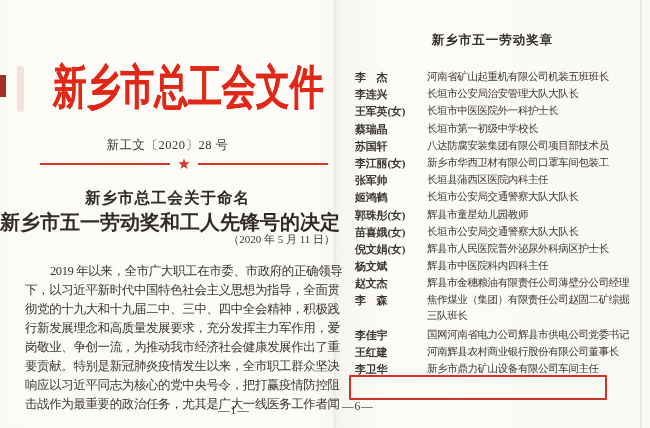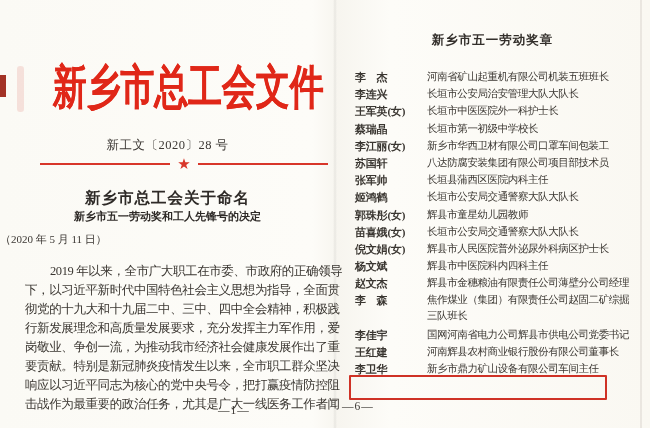--- a/index.html
+++ b/index.html
@@ -28,22 +28,22 @@
   .masthead span{display:inline-block;font-size:47px;transform:scaleX(0.72);transform-origin:center;
     text-shadow:0.6px 0 0 #e02718;}
   .doc-number{position:absolute;left:0;top:137px;width:335px;text-align:center;
     font-size:12.5px;color:#3c3834;letter-spacing:0.5px;}
   .divider{position:absolute;left:40px;top:156px;width:288px;height:16px;display:flex;align-items:center;}
   .divider .dline{flex:1;height:2px;background:#d8362a;}
   .divider .star{color:#d8362a;font-size:15px;line-height:14px;margin:0 7px;}
   .doc-title-1{position:absolute;left:0;top:188px;width:335px;text-align:center;
     font-size:15.5px;font-weight:bold;color:#2e2a27;letter-spacing:1px;white-space:nowrap;}
   .doc-title-2{position:absolute;left:0;top:209px;width:335px;text-align:center;
-    font-size:11px;font-weight:bold;color:#2e2a27;letter-spacing:0px;white-space:nowrap;}
-  .doc-date{position:absolute;left:0;top:232px;width:335px;text-align:left;
+    font-size:20px;font-weight:bold;color:#2e2a27;letter-spacing:0px;white-space:nowrap;}
+  .doc-date{position:absolute;left:0;top:232px;width:335px;text-align:right;
     font-size:11px;color:#3c3834;}
   .doc-body{position:absolute;left:25px;top:262px;width:302px;
     font-size:12.5px;color:#3a3631;letter-spacing:-0.4px;}
   .doc-body .bline{height:19px;line-height:19px;white-space:nowrap;}
   .doc-body .bline.first{text-indent:2em;}
   .pagenum-left{position:absolute;left:218px;top:404px;font-size:11.5px;color:#3c3834;letter-spacing:1px;}
 
   
   .list-header{position:absolute;left:0;top:32px;width:315px;text-align:center;
     font-size:12.5px;font-weight:bold;color:#332f2b;letter-spacing:1px;}
@@ -113,26 +113,26 @@
       </div>
       <div class="row">
         <span class="name">王军英(女)</span>
         <span class="unit">长垣市中医医院外一科护士长</span>
       </div>
       <div class="row">
         <span class="name">蔡瑞晶</span>
         <span class="unit">长垣市第一初级中学校长</span>
       </div>
       <div class="row">
+        <span class="name">苏国轩</span>
+        <span class="unit">八达防腐安装集团有限公司项目部技术员</span>
+      </div>
+      <div class="row">
         <span class="name">李江丽(女)</span>
         <span class="unit">新乡市华西卫材有限公司口罩车间包装工</span>
-      </div>
-      <div class="row">
-        <span class="name">苏国轩</span>
-        <span class="unit">八达防腐安装集团有限公司项目部技术员</span>
       </div>
       <div class="row">
         <span class="name">张军帅</span>
         <span class="unit">长垣县蒲西区医院内科主任</span>
       </div>
       <div class="row">
         <span class="name">姬鸿鹤</span>
         <span class="unit">长垣市公安局交通警察大队大队长</span>
       </div>
       <div class="row">

